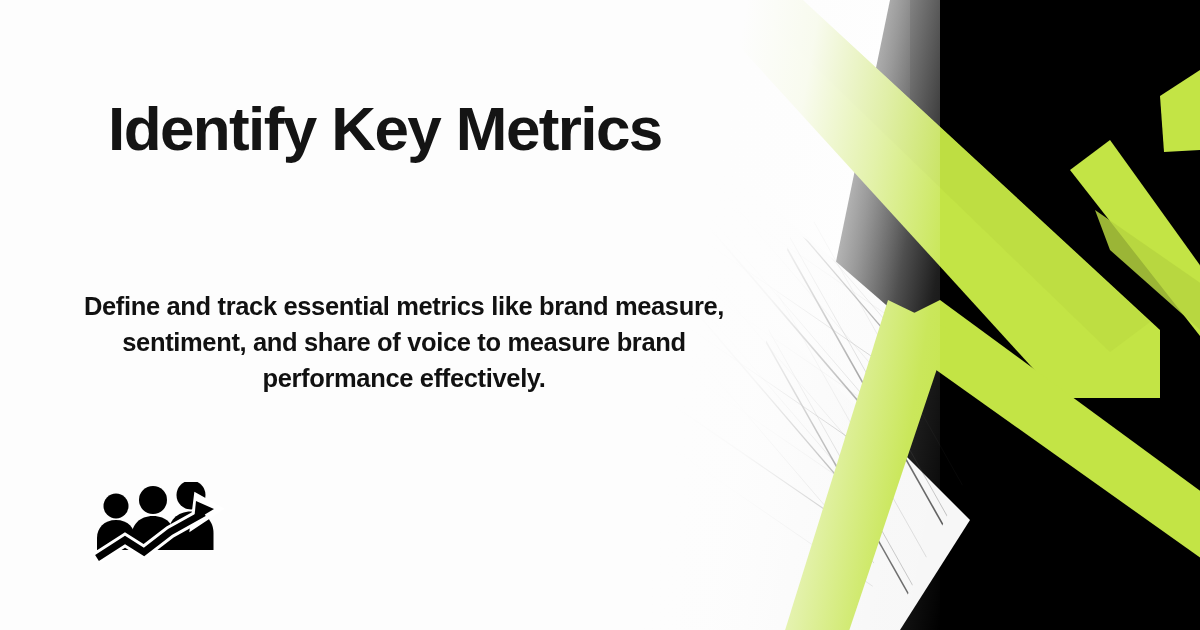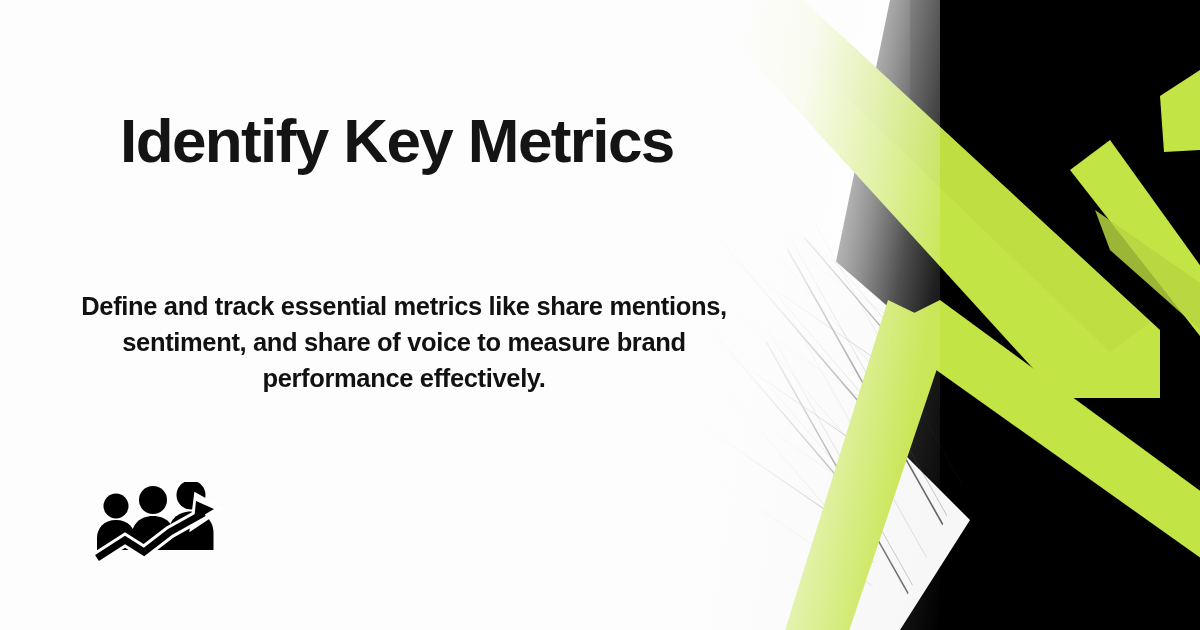--- a/index.html
+++ b/index.html
@@ -33,21 +33,21 @@
        rgba(253,253,253,0) 100%);
     pointer-events:none;
   }
 
   
   .content{
     position:absolute;left:0;top:0;width:720px;height:630px;
   }
   .title{
     position:absolute;left:108px;top:94px;width:600px;
-    margin:12px;
+    margin:0;
     font-size:62px;
     line-height:70px;
     font-weight:700;
     letter-spacing:-1.6px;
     color:#141414;
     font-family:"Liberation Sans", sans-serif;
   }
   .subtitle{
     position:absolute;left:64px;top:288px;width:680px;
     margin:0;
@@ -154,21 +154,21 @@
 
       <polygon points="520,96 560,70 560,150 524,152" fill="#c3e445"></polygon>
     </svg>
     <div class="graphic-fade"></div>
   </div>
 
   <div class="content">
 
     <h1 class="title">Identify Key Metrics</h1>
 
-    <p class="subtitle">Define and track essential metrics like share mentions, sentiment, and share of voice to measure brand performance effectively.</p>
+    <p class="subtitle">Define and track essential metrics like brand measure, sentiment, and share of voice to measure brand performance effectively.</p>
 
     <div class="brand-icon">
       <svg viewBox="0 0 136 84">
         <g fill="#000000">
 
           <circle cx="24" cy="24" r="12.5"></circle>
           <path d="M24 38c-12 0-19 8-19 18v12h38V56c0-10-7-18-19-18z"></path>
 
           <circle cx="61" cy="18" r="14"></circle>
           <path d="M61 34c-13.5 0-21.5 9-21.5 20.5V68h43V54.5C82.5 43 74.5 34 61 34z"></path>

